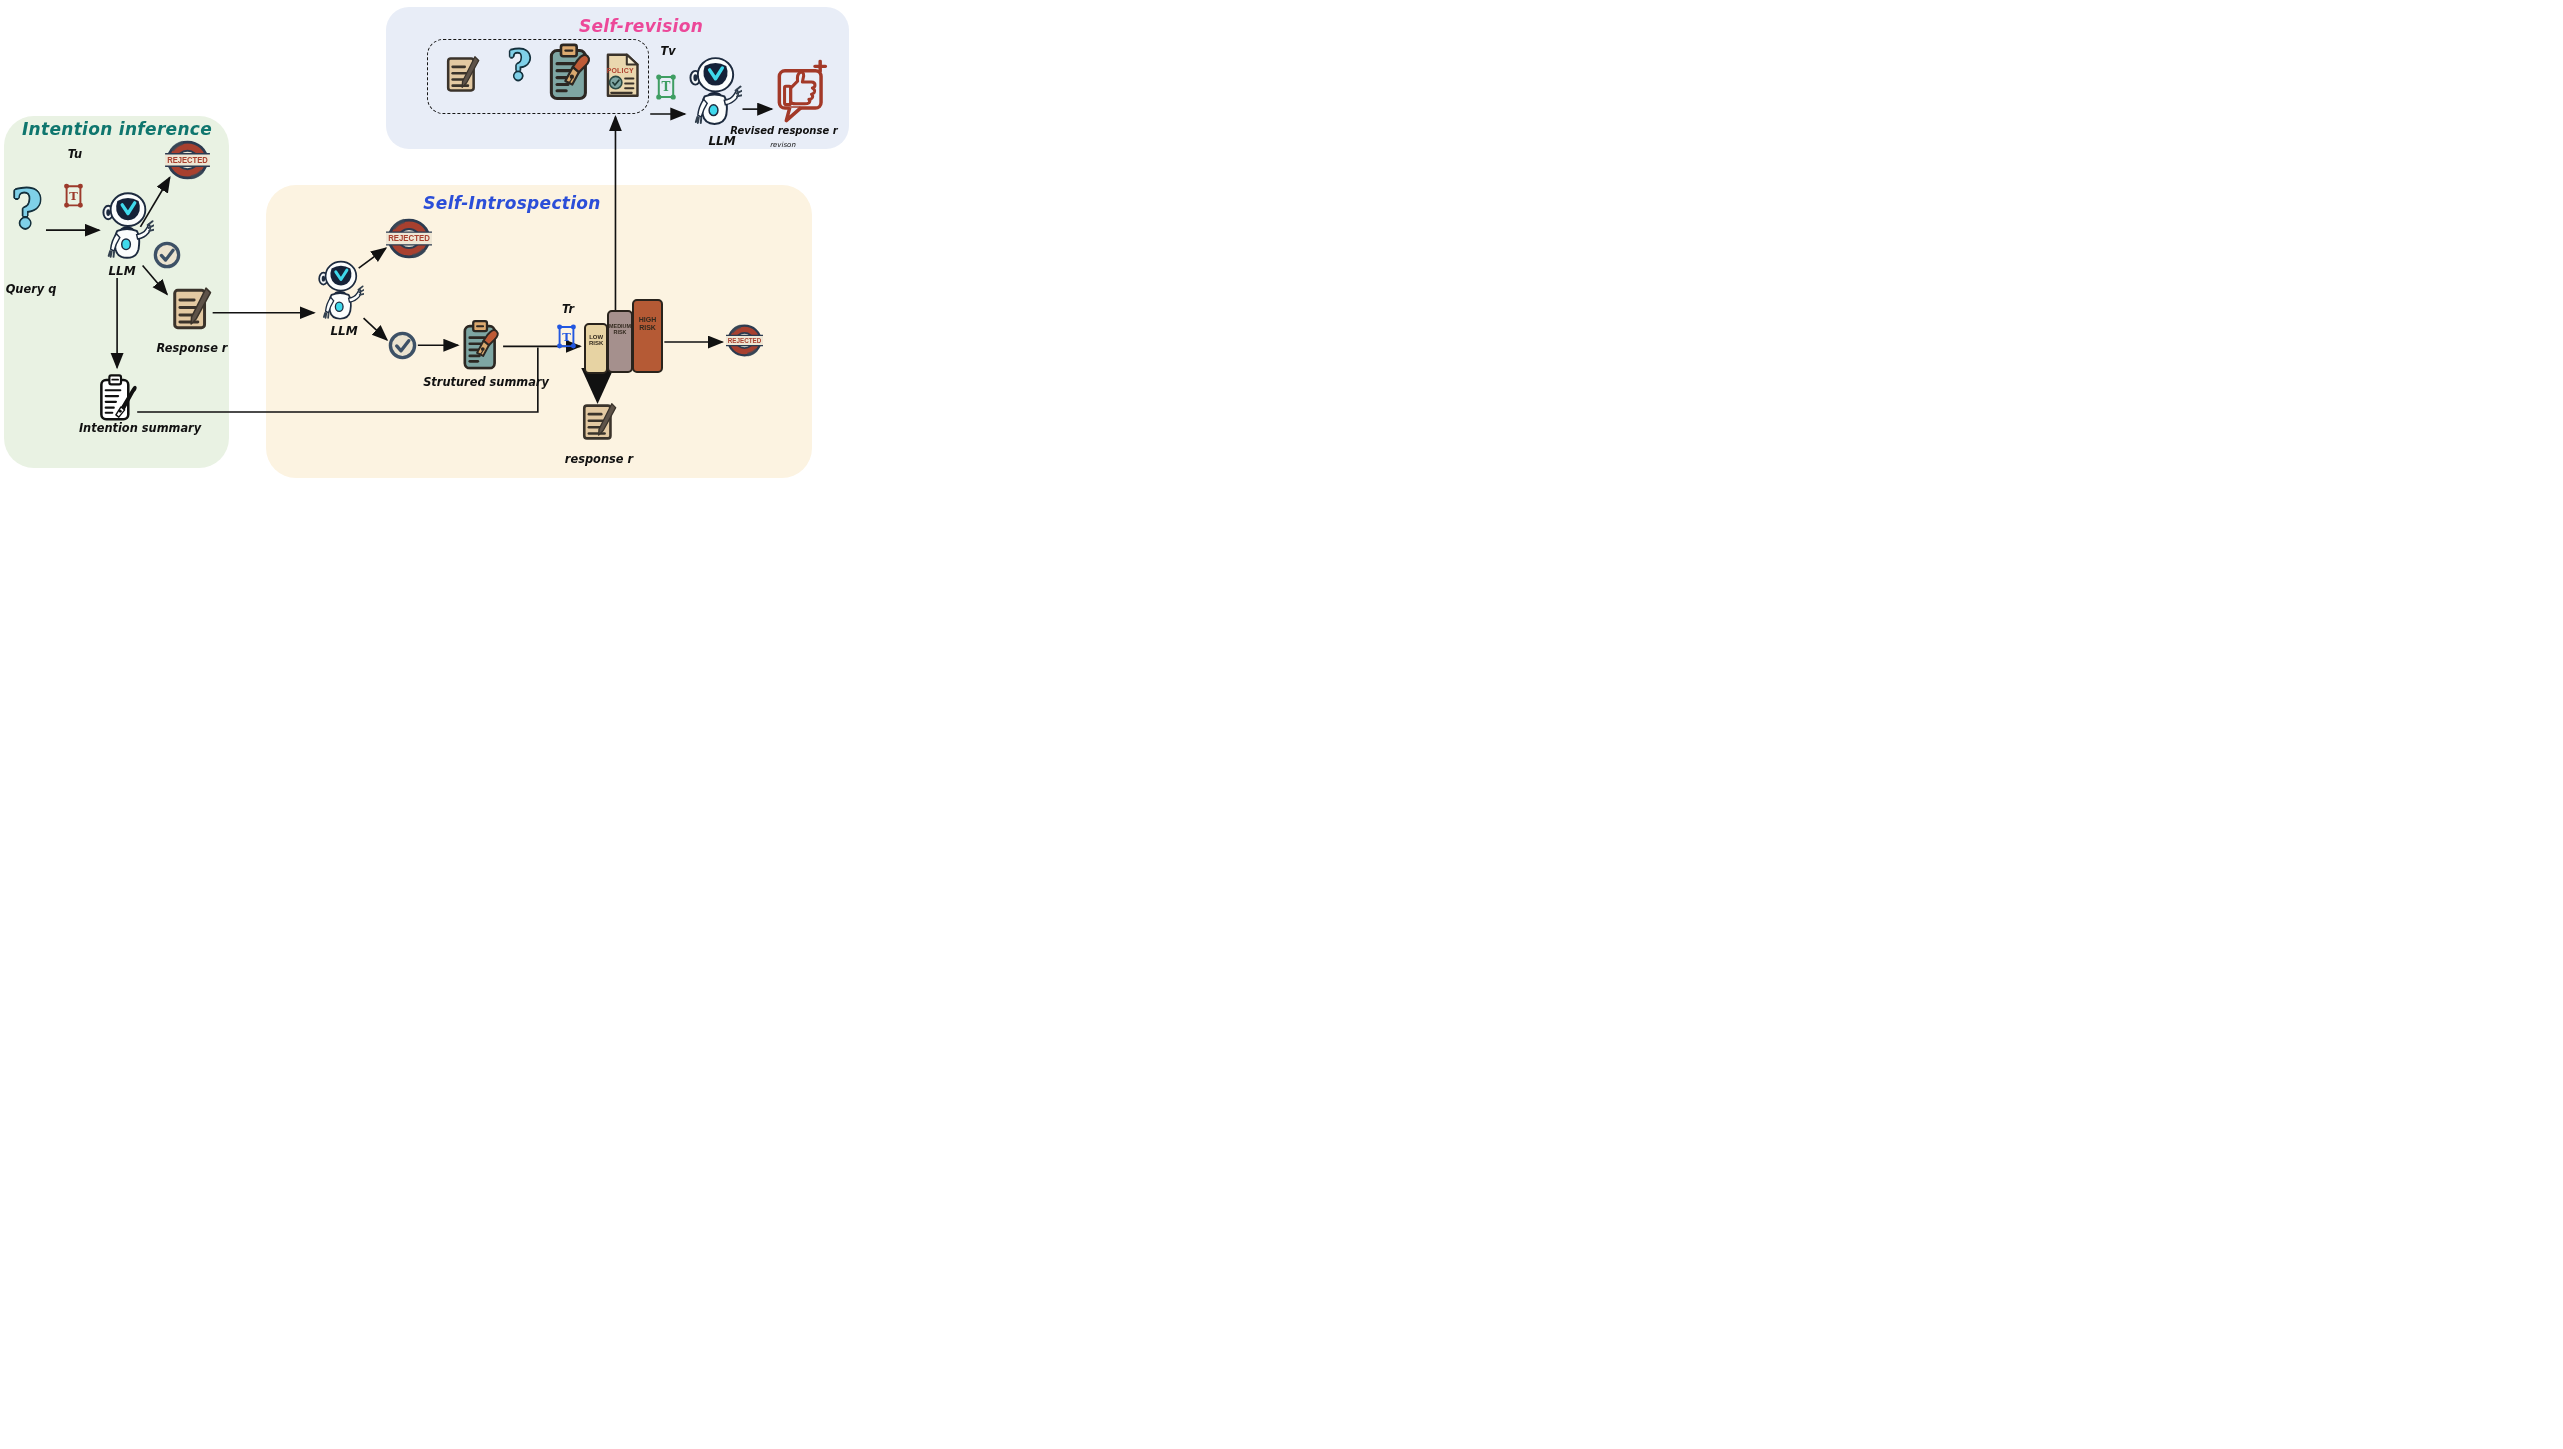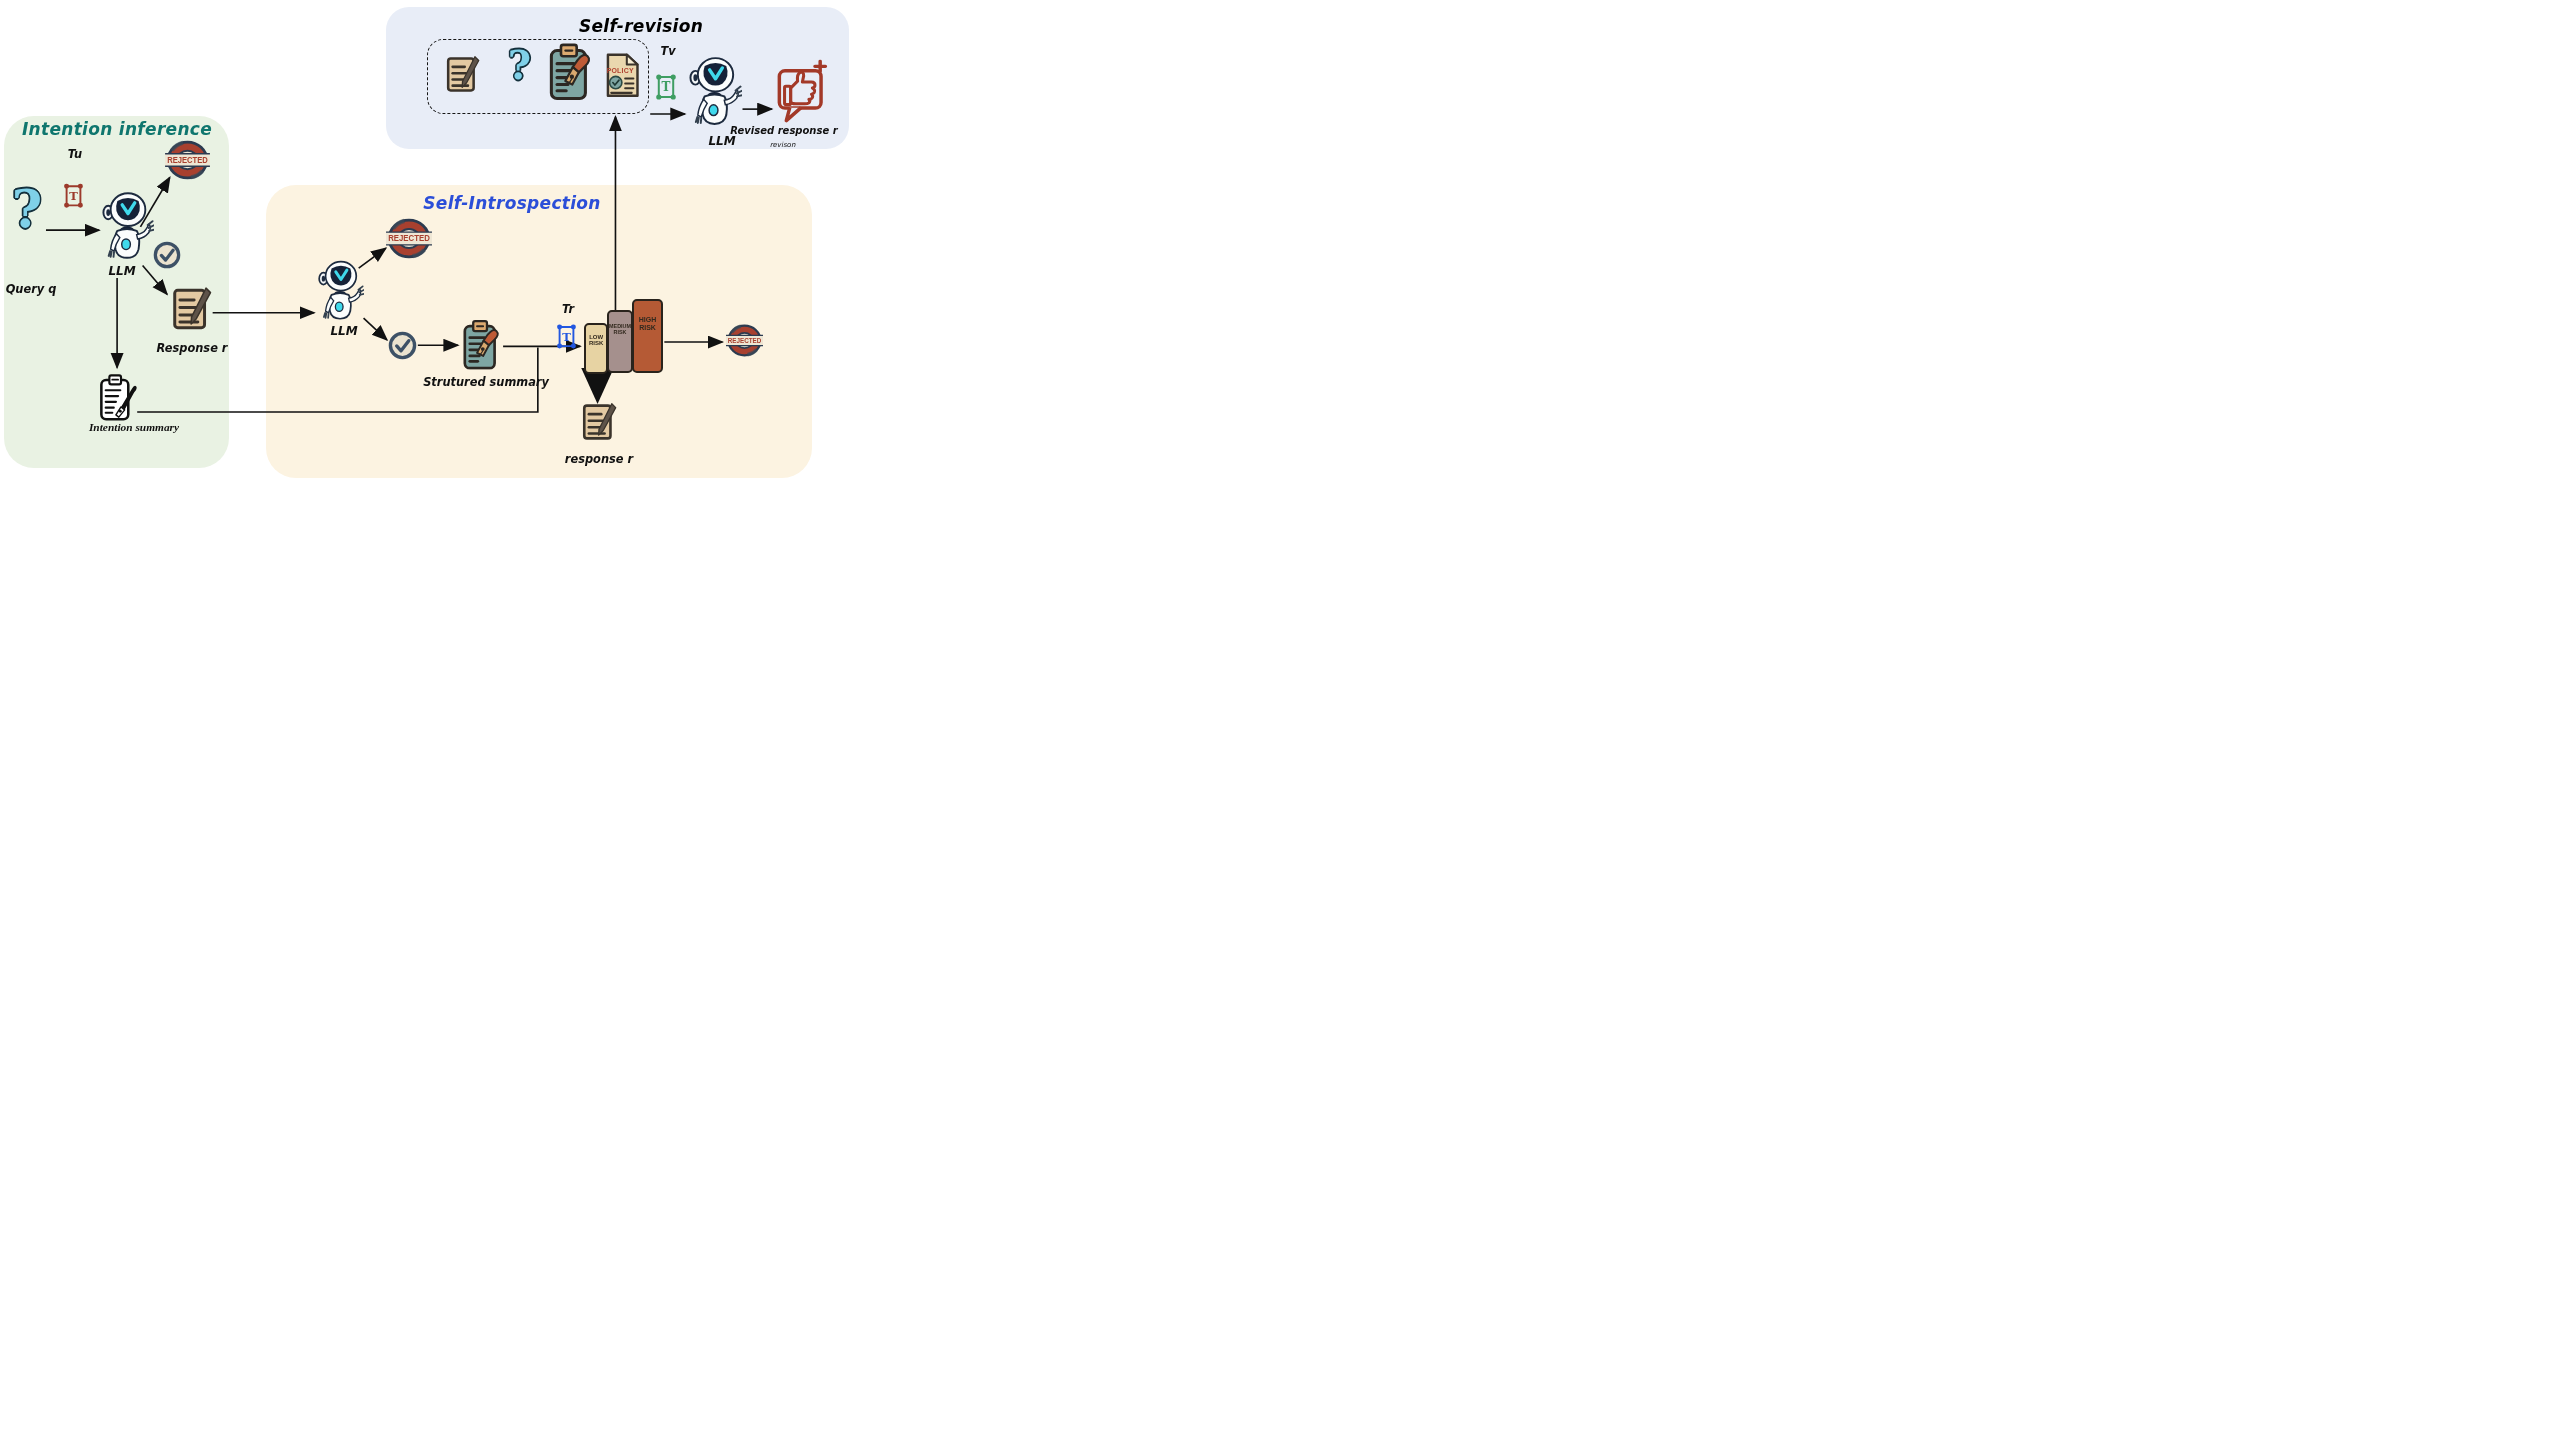--- a/index.html
+++ b/index.html
@@ -201,21 +201,21 @@
     </svg>
 
   <svg class="icon" style="left:171px;top:284px;" width="41" height="50" viewBox="0 0 110 120">
       <use href="#docpencil"></use>
     </svg>
   <div class="hand" style="left:192px;top:341px;">Response r</div>
 
   <svg class="icon" style="left:97px;top:373px;" width="40" height="49" viewBox="0 0 110 132">
       <use href="#clipbw"></use>
     </svg>
-  <div class="hand" style="left:134px;top:421px;font-family:Liberation Serif, serif;">Intention summary</div>
+  <div class="hand" style="left:140px;top:421px;">Intention summary</div>
 
   <div class="section-title" style="left: 512px; top: 193px; color: rgb(43, 78, 216);">Self-Introspection</div>
 
   <svg class="icon" style="left:317px;top:259px;" width="47" height="64" viewBox="0 0 110 150">
       <use href="#robot"></use>
     </svg>
   <div class="hand" style="left:344px;top:324px;font-size:12px;">LLM</div>
 
   <svg class="icon" style="left:386px;top:218px;" width="46" height="41" viewBox="0 0 130 116">
       <use href="#stamp"></use>
@@ -257,21 +257,21 @@
 
   <svg class="icon" style="left:726px;top:324px;" width="37" height="33" viewBox="0 0 130 116">
       <use href="#stamp"></use>
     </svg>
 
   <svg class="icon" style="left:581px;top:401px;" width="36" height="42" viewBox="0 0 110 120">
       <use href="#docpencil"></use>
     </svg>
   <div class="hand" style="left:599px;top:452px;">response r</div>
 
-  <div class="section-title" style="left: 641px; top: 15.8px; color: #000000;">Self-revision</div>
+  <div class="section-title" style="left: 641px; top: 15.8px; color: #ec4899;">Self-revision</div>
 
   <div class="dashedbox"></div>
 
   <svg class="icon" style="left:445px;top:54px;" width="35" height="41" viewBox="0 0 110 120">
       <use href="#docpencil"></use>
     </svg>
   <span class="qmark icon" style="left:498px;top:47px;width:43px;font-size:40px;">?</span>
   <svg class="icon" style="left:547px;top:42px;" width="48" height="59" viewBox="0 0 110 132">
       <use href="#clipcolor"></use>
     </svg>

